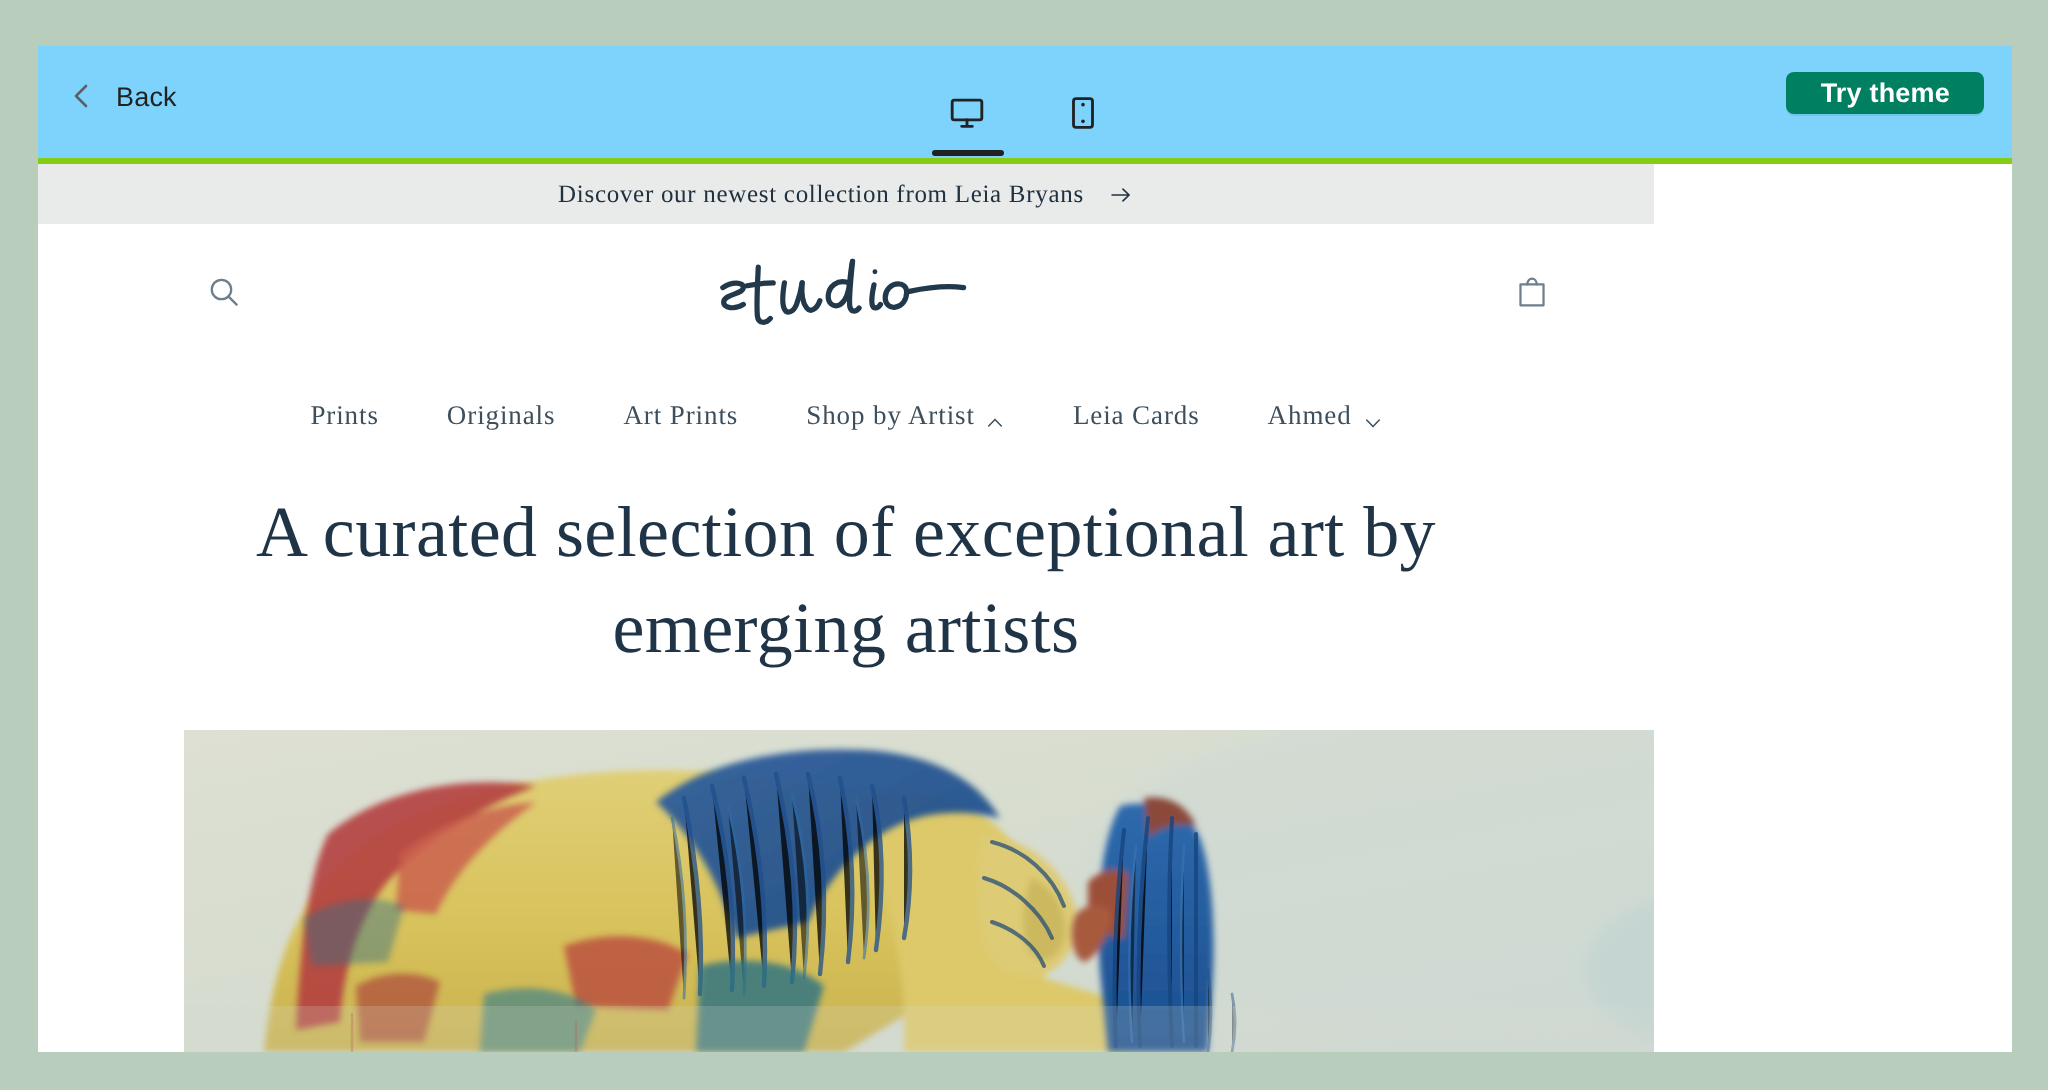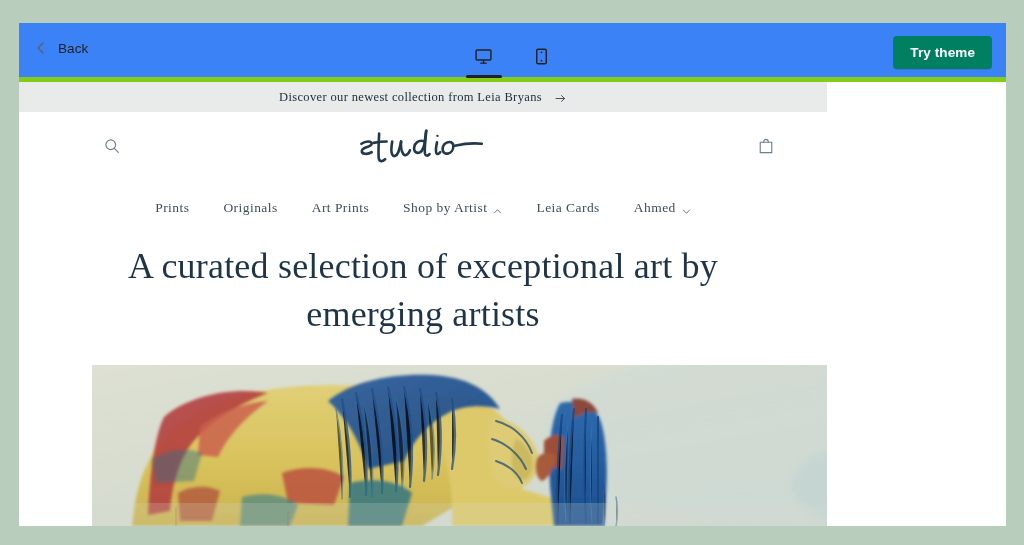--- a/index.html
+++ b/index.html
@@ -34,22 +34,22 @@
     box-shadow: 0 0 0 0 rgba(0,0,0,0);
   }
 
   
   #editor-bar {
     position: absolute;
     left: 0;
     top: 0;
     width: 987px;
     height: 59px;
-    background: #3b82f6;
-    border-bottom: 5px solid #84cc16;
+    background: #7dd3fc;
+    border-bottom: 3px solid #84cc16;
     box-sizing: border-box;
   }
   .back-group {
     position: absolute;
     left: 14px;
     top: 17px;
     display: flex;
     align-items: center;
     gap: 9px;
     cursor: pointer;
@@ -98,21 +98,21 @@
     bottom: -1px;
     height: 3px;
     background: #202223;
     border-radius: 1.5px;
   }
 
   #try-theme-button {
     position: absolute;
     right: 14px;
     top: 13px;
-    height: 33px;
+    height: 21px;
     padding: 0 17px;
     background: #008060;
     color: #ffffff;
     border: none;
     border-radius: 4px;
     font-size: 13.5px;
     font-weight: bold;
     font-family: "Liberation Sans", sans-serif;
     cursor: pointer;
     letter-spacing: 0.1px;

